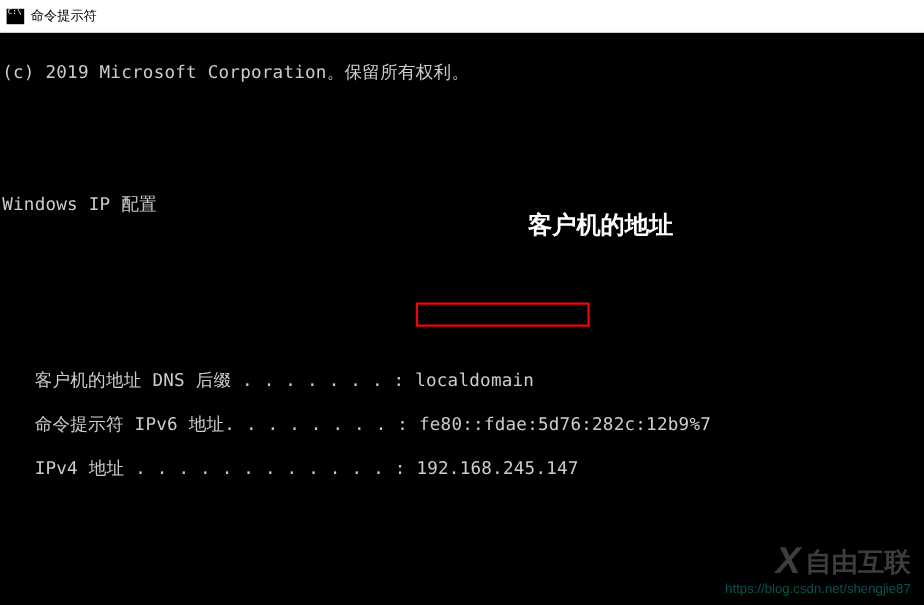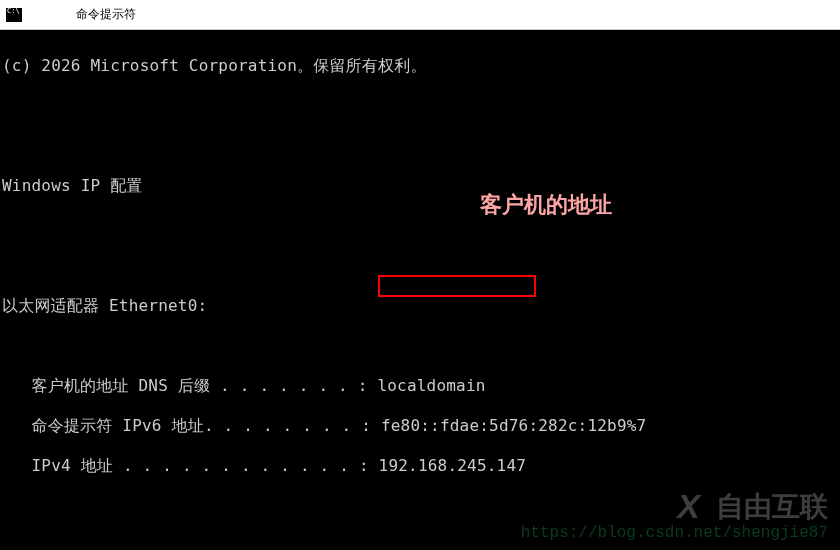--- a/index.html
+++ b/index.html
@@ -34,39 +34,38 @@
     left: 1px;
     color: #fff;
     font-size: 7px;
     font-family: Consolas, monospace;
     line-height: 8px;
   }
   .title-text {
     font-size: 12px;
     color: #000;
     font-family: "Microsoft YaHei", sans-serif;
-    margin-left: 48px;
   }
   .terminal {
     background: #000;
     color: #ccc;
     font-family: "NSimSun", "SimSun", Consolas, monospace;
     font-size: 16px;
     line-height: 20px;
     padding: 6px 2px;
     white-space: pre;
     letter-spacing: 0.2px;
     position: relative;
   }
   .line { white-space: pre; }
   .annotation {
     position: absolute;
     top: 190px;
     left: 480px;
-    color: #fca5a5;
+    color: #ffffff;
     font-family: "Microsoft YaHei", "SimHei", sans-serif;
     font-size: 22px;
     font-weight: bold;
     z-index: 10;
     pointer-events: none;
   }
   .highlight-box {
     position: absolute;
     border: 2px solid #ff0000;
     top: 275px;
@@ -92,49 +91,47 @@
   }
   .wm-x {
     font-size: 34px;
     font-weight: 900;
     font-style: italic;
     color: #888;
     font-family: Arial, sans-serif;
     letter-spacing: -2px;
   }
   .wm-text {
-    font-size: 28px;
+    font-size: 24px;
     font-weight: bold;
     color: #888;
     font-family: "Microsoft YaHei", sans-serif;
-    margin-left: 12px;
   }
   .wm-url {
-    font-size: 16px;
-    color: #15803d;
-    font-family: Liberation Mono, monospace;
+    font-size: 12px;
+    color: #14b8a6;
+    font-family: Liberation Sans, sans-serif;
     margin-top: -2px;
   }
 </style>
 </head>
 <body>
 
 <div class="titlebar">
   <span class="cmd-icon"></span>
   <span class="title-text">命令提示符</span>
 </div>
 
 <div class="terminal">
-<div class="line">(c) 2026 Microsoft Corporation。保留所有权利。</div>
+<div class="line">(c) 2019 Microsoft Corporation。保留所有权利。</div>
 <div class="line"> </div>
 <div class="line"> </div>
 <div class="line">Windows IP 配置</div>
 <div class="line"> </div>
 <div class="line"> </div>
-<div class="line">以太网适配器 Ethernet0:</div>
 <div class="line"> </div>
 <div class="line"><span>   客户机的地址 DNS 后缀 . . . . . . . :</span><span> localdomain</span></div>
 <div class="line"><span>   命令提示符 IPv6 地址. . . . . . . . :</span><span> fe80::fdae:5d76:282c:12b9%7</span></div>
 <div class="line"><span>   IPv4 地址 . . . . . . . . . . . . :</span><span> 192.168.245.147</span></div>
 
 
 
 
 
 

